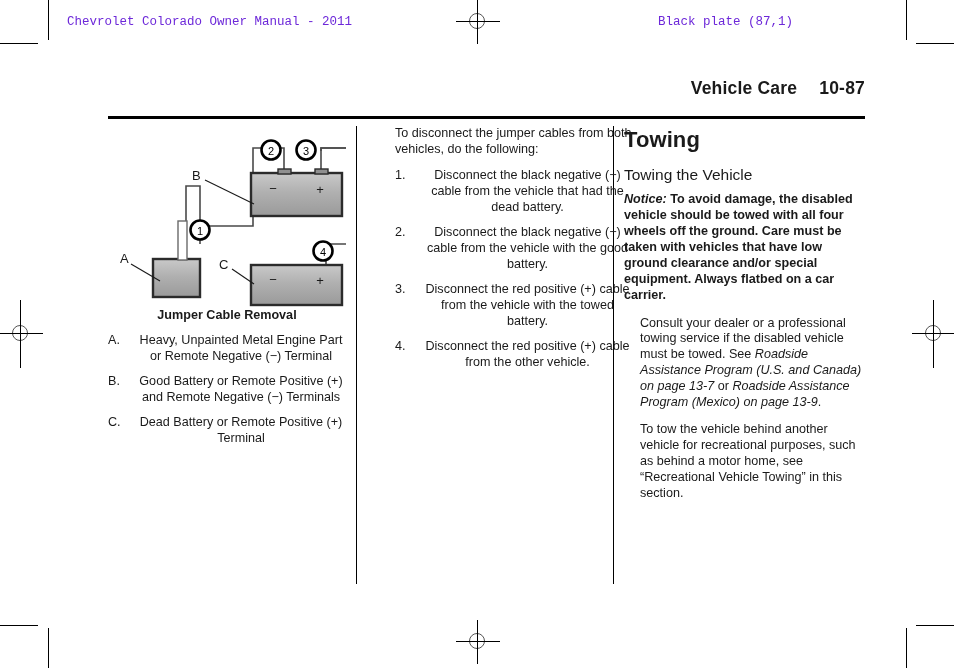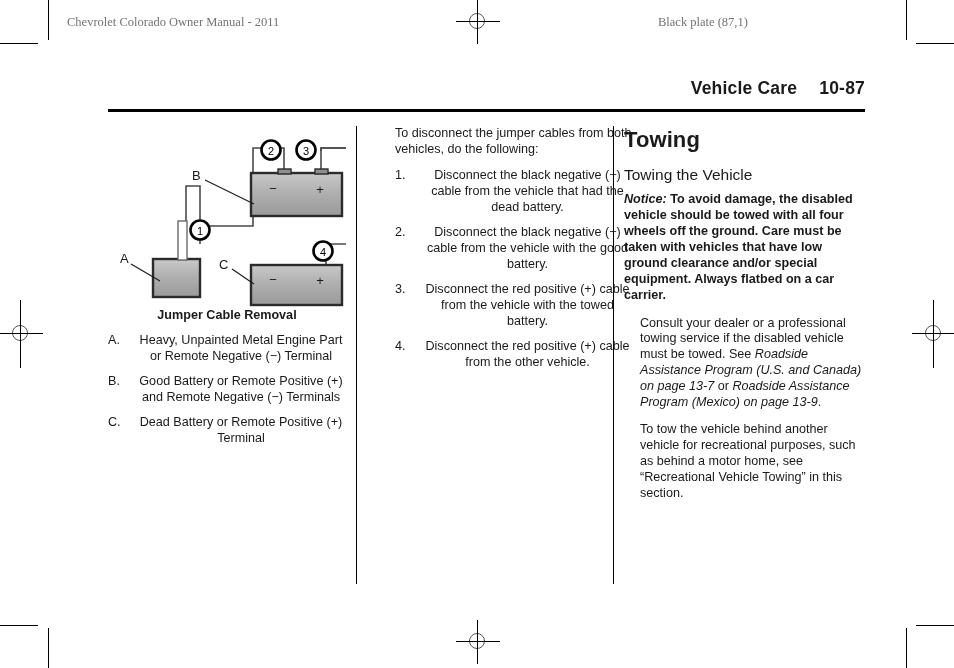--- a/index.html
+++ b/index.html
@@ -50,43 +50,43 @@
     position: absolute;
     left: 21px; top: 0;
     width: 1px; height: 44px;
     background: #000;
   }
 
   
   .running-head {
     position: absolute;
     top: 15px;
-    font-family: Liberation Serif, serif;
+    font-family: Liberation Mono, monospace;
     font-size: 12.5px;
-    color: #737373;
+    color: #6d28d9;
     white-space: nowrap;
   }
   .running-head.left  { left: 67px; }
   .running-head.right { left: 658px; }
 
   
   .title-band {
     position: absolute;
     left: 108px;
     top: 78px;
     width: 757px;
   }
   .title-band .title-row {
     display: flex;
     justify-content: flex-end;
     align-items: baseline;
     font-weight: bold;
     font-size: 17.5px;
     letter-spacing: 0.2px;
-    padding-bottom: 10px;
+    padding-bottom: 17px;
   }
   .title-band .chapter { margin-right: 22px; }
   .title-band .rule {
     height: 3px;
     background: #000;
     width: 100%;
   }
 
   
   .col {

